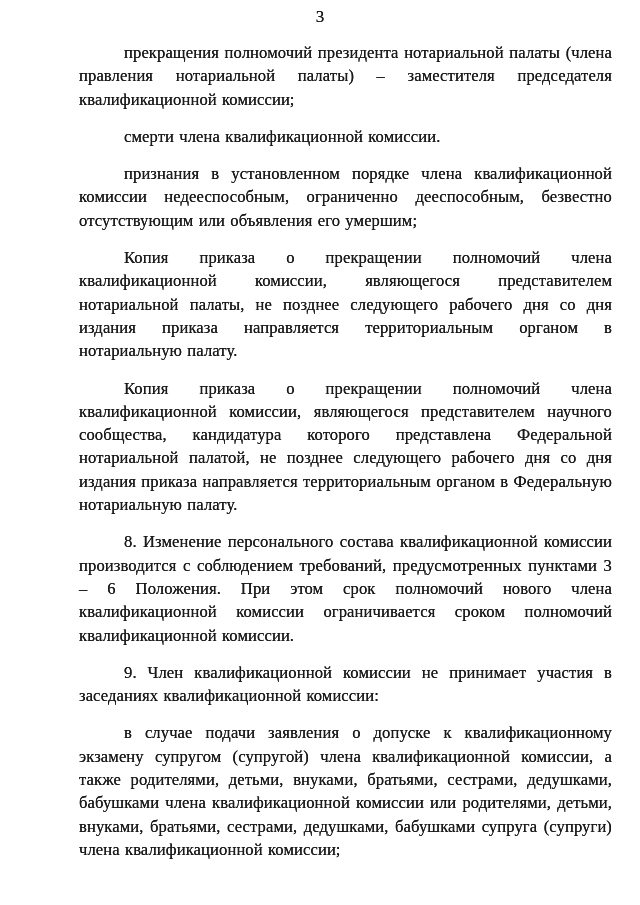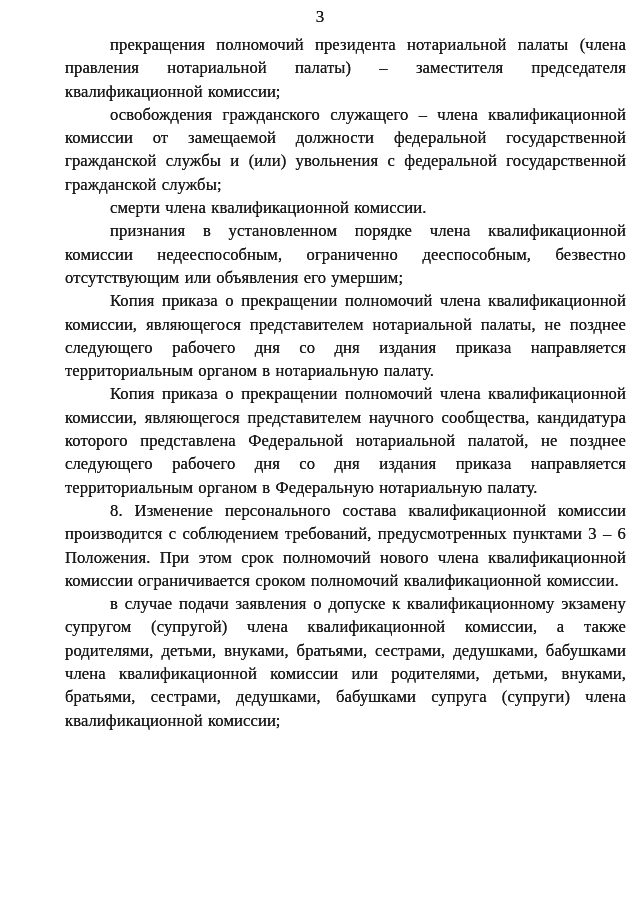--- a/index.html
+++ b/index.html
@@ -23,40 +23,40 @@
     padding-top: 7px;
     margin: 0 0 6px 0;
     
     text-shadow: 0 0 0.4px currentColor;
   }
   .content {
     margin-left: 65px;
     margin-right: 14px;
   }
   .content p {
-    margin: 0;
+    margin: 14px;
     text-align: justify;
     text-indent: 45px;
     font-size: 16.6px;
     line-height: 23.3px;
     letter-spacing: 0.1px;
     text-shadow: 0 0 0.4px currentColor;
     word-spacing: 1px;
   }
 </style>
 </head>
 <body>
 
 <div class="page">
   <div class="page-number">3</div>
 
   <div class="content">
     <p>прекращения полномочий президента нотариальной палаты (члена правления нотариальной палаты) – заместителя председателя квалификационной комиссии;</p>
-    <p>освобождения гражданского служащего – члена квалификационной комиссии от замещаемой должности федеральной государственной гражданской службы и (или) увольнения с федеральной государственной гражданской службы;</p>
     <p>смерти члена квалификационной комиссии.</p>
     <p>признания в установленном порядке члена квалификационной комиссии недееспособным, ограниченно дееспособным, безвестно отсутствующим или объявления его умершим;</p>
     <p>Копия приказа о прекращении полномочий члена квалификационной комиссии, являющегося представителем нотариальной палаты, не позднее следующего рабочего дня со дня издания приказа направляется территориальным органом в нотариальную палату.</p>
     <p>Копия приказа о прекращении полномочий члена квалификационной комиссии, являющегося представителем научного сообщества, кандидатура которого представлена Федеральной нотариальной палатой, не позднее следующего рабочего дня со дня издания приказа направляется территориальным органом в Федеральную нотариальную палату.</p>
     <p>8. Изменение персонального состава квалификационной комиссии производится с соблюдением требований, предусмотренных пунктами 3 – 6 Положения. При этом срок полномочий нового члена квалификационной комиссии ограничивается сроком полномочий квалификационной комиссии.</p>
+    <p>9. Член квалификационной комиссии не принимает участия в заседаниях квалификационной комиссии:</p>
     <p>в случае подачи заявления о допуске к квалификационному экзамену супругом (супругой) члена квалификационной комиссии, а также родителями, детьми, внуками, братьями, сестрами, дедушками, бабушками члена квалификационной комиссии или родителями, детьми, внуками, братьями, сестрами, дедушками, бабушками супруга (супруги) члена квалификационной комиссии;</p>
 
   </div>
 </div>
 
 </body></html>

